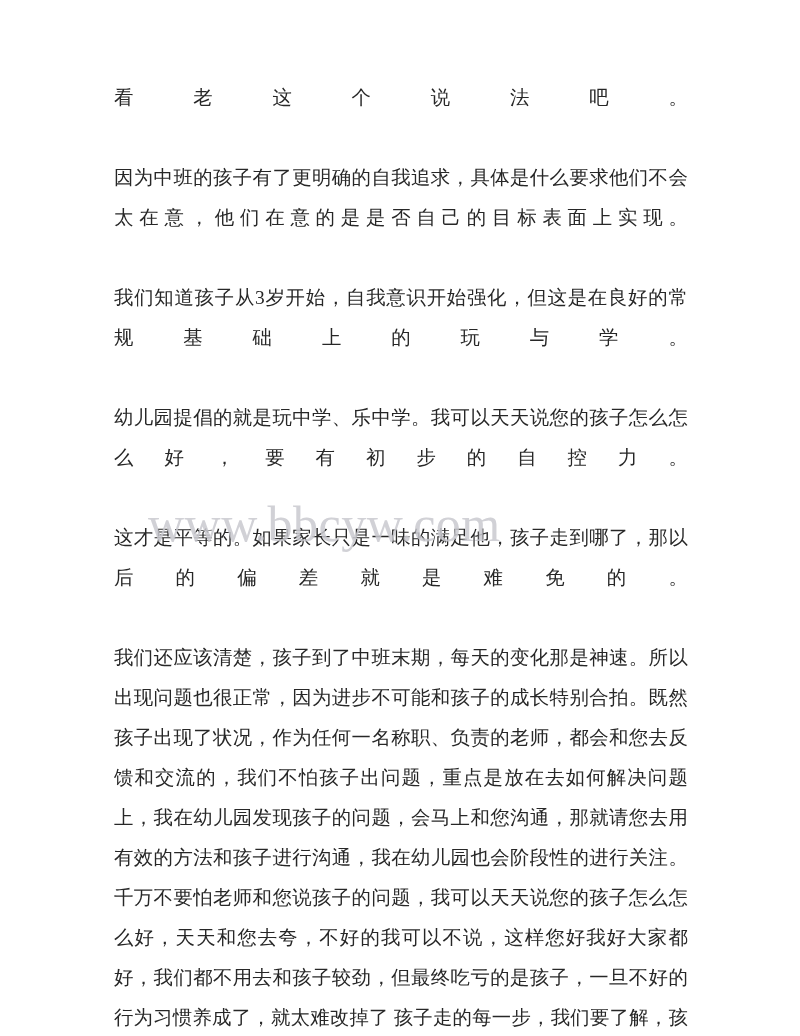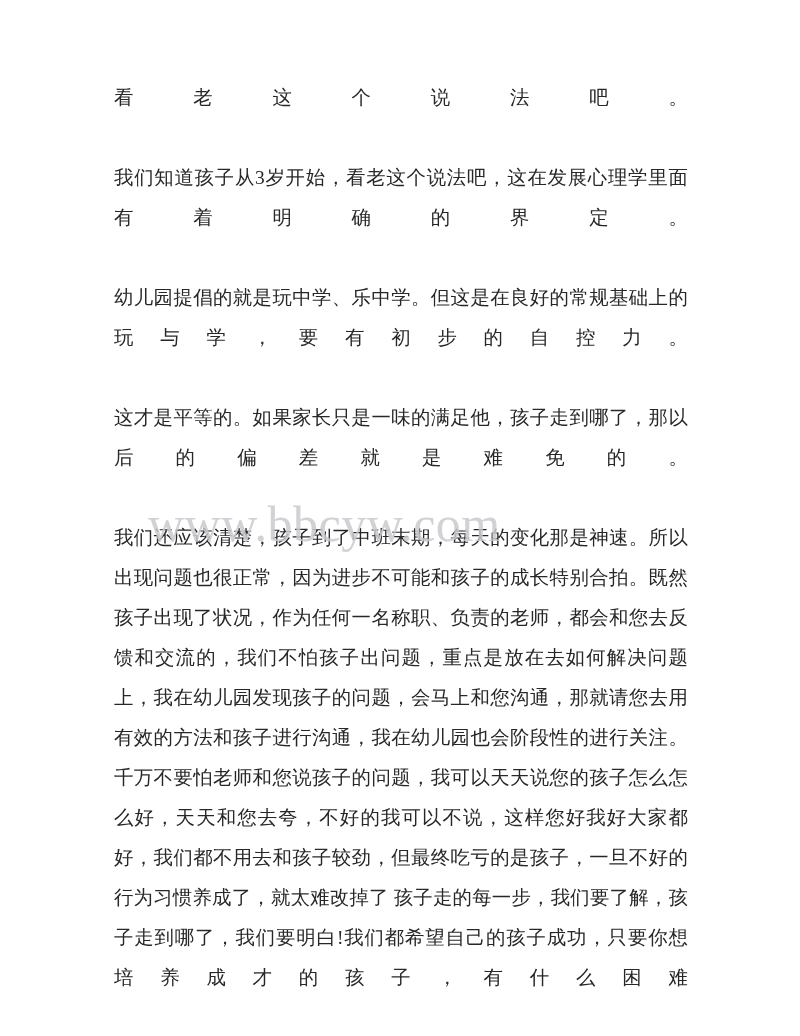--- a/index.html
+++ b/index.html
@@ -71,22 +71,23 @@
     white-space: nowrap;
   }
 </style>
 </head>
 <body>
 
 <div id="page">
 
   <div id="doc-body">
     <p class="para">看老这个说法吧。</p>
-    <p class="para">我们知道孩子从3岁开始，看老这个说法吧，这在发展心理学里面有着明确的界定。</p>
-    <p class="para">幼儿园提倡的就是玩中学、乐中学。但这是在良好的常规基础上的玩与学，要有初步的自控力。</p>
+    <p class="para">因为中班的孩子有了更明确的自我追求，具体是什么要求他们不会太在意，他们在意的是是否自己的目标表面上实现。</p>
+    <p class="para">我们知道孩子从3岁开始，自我意识开始强化，但这是在良好的常规基础上的玩与学。</p>
+    <p class="para">幼儿园提倡的就是玩中学、乐中学。我可以天天说您的孩子怎么怎么好，要有初步的自控力。</p>
     <p class="para">这才是平等的。如果家长只是一味的满足他，孩子走到哪了，那以后的偏差就是难免的。</p>
     <p class="para">我们还应该清楚，孩子到了中班末期，每天的变化那是神速。所以出现问题也很正常，因为进步不可能和孩子的成长特别合拍。既然孩子出现了状况，作为任何一名称职、负责的老师，都会和您去反馈和交流的，我们不怕孩子出问题，重点是放在去如何解决问题上，我在幼儿园发现孩子的问题，会马上和您沟通，那就请您去用有效的方法和孩子进行沟通，我在幼儿园也会阶段性的进行关注。千万不要怕老师和您说孩子的问题，我可以天天说您的孩子怎么怎么好，天天和您去夸，不好的我可以不说，这样您好我好大家都好，我们都不用去和孩子较劲，但最终吃亏的是孩子，一旦不好的行为习惯养成了，就太难改掉了 孩子走的每一步，我们要了解，孩子走到哪了，我们要明白!我们都希望自己的孩子成功，只要你想培养成才的孩子，有什么困难</p>
   </div>
 
   <div id="watermark">
     <span class="wm-text">www.bbcyw.com</span>
   </div>
 
 </div>
 

